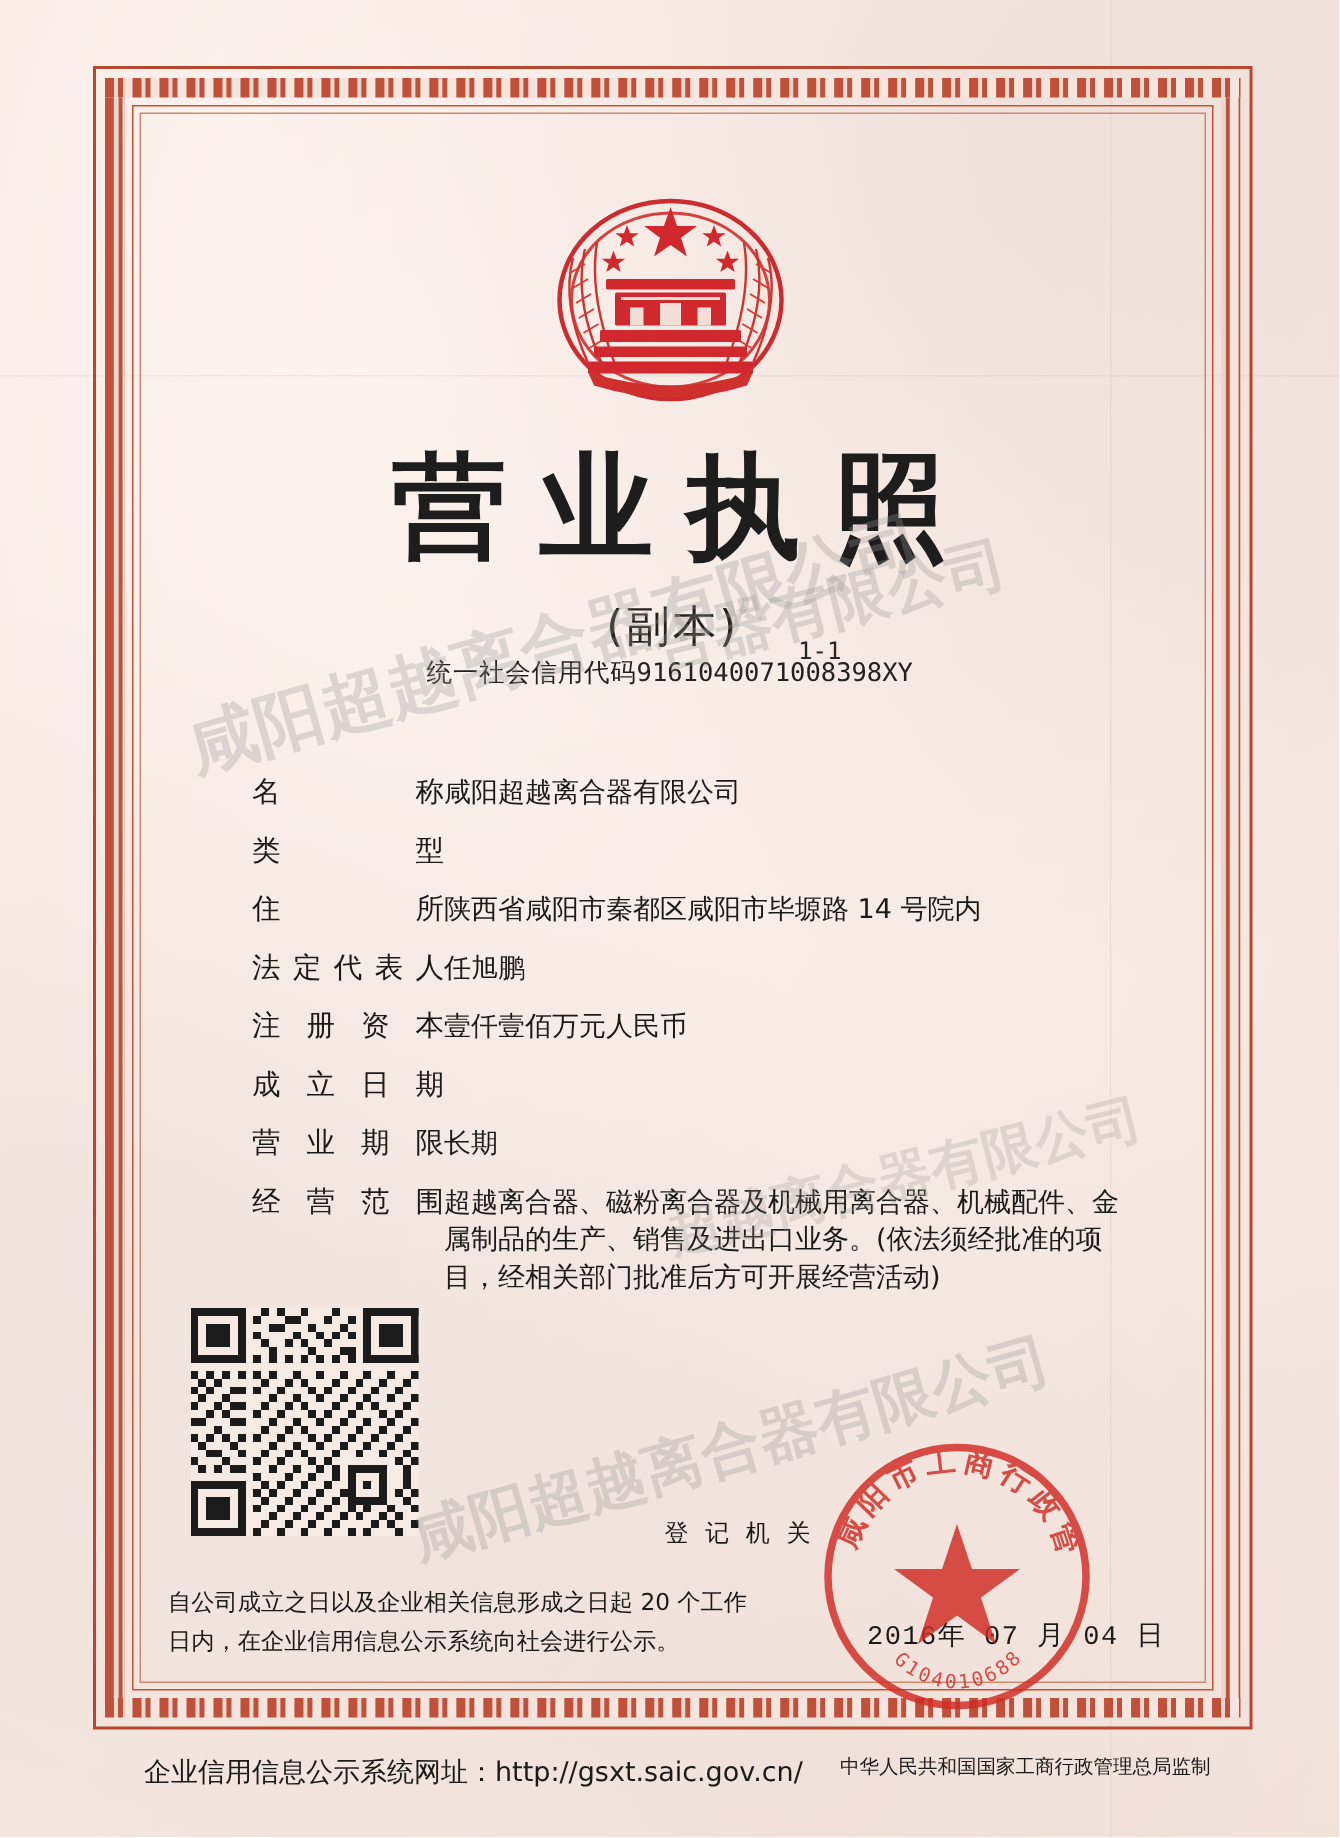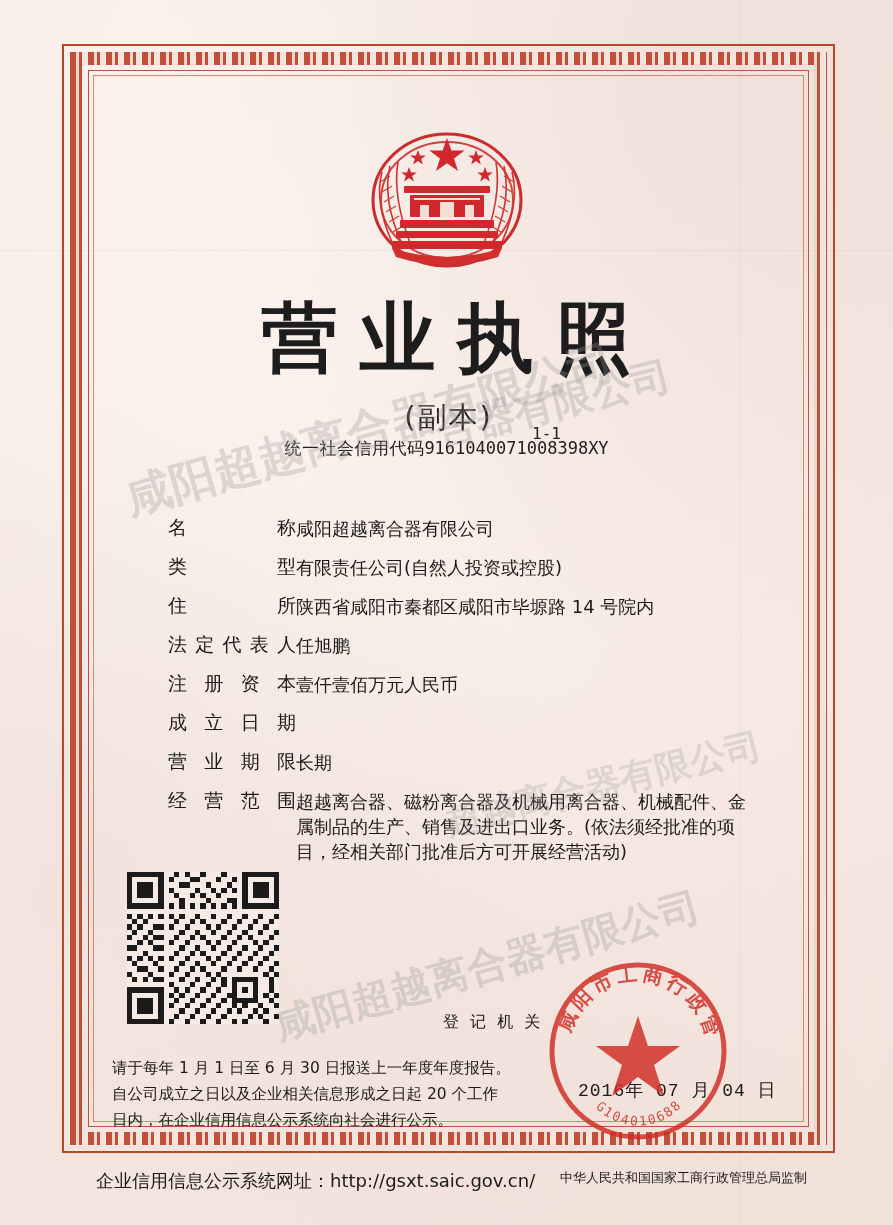--- a/index.html
+++ b/index.html
@@ -360,21 +360,20 @@
           <span>称</span>
         </div>
       <div class="value">咸阳超越离合器有限公司</div>
     </div>
 
     <div class="row">
       <div class="label">
           <span>类</span>
           <span>型</span>
         </div>
-      <div class="value">有限责任公司(自然人投资或控股)</div>
     </div>
 
     <div class="row">
       <div class="label">
           <span>住</span>
           <span>所</span>
         </div>
       <div class="value">陕西省咸阳市秦都区咸阳市毕塬路 14 号院内</div>
     </div>
 
@@ -692,21 +691,20 @@
       <text font-family="'DejaVu Sans', sans-serif" font-size="20" font-weight="bold" fill="#d02b24" letter-spacing="4">
         <textPath href="#sealArc" startOffset="8%">咸阳市工商行政管理局</textPath>
       </text>
       <text font-family="'DejaVu Sans Mono', monospace" font-size="13" fill="#d02b24" letter-spacing="2">
         <textPath href="#sealArcBottom" startOffset="17%">G104010688</textPath>
       </text>
     </svg>
   </div>
 
   <div class="notice">
-    <div>请于每年 1 月 1 日至 6 月 30 日报送上一年度年度报告。</div>
     <div>自公司成立之日以及企业相关信息形成之日起 20 个工作</div>
     <div>日内，在企业信用信息公示系统向社会进行公示。</div>
   </div>
 
   <div class="foot-left">企业信用信息公示系统网址：http://gsxt.saic.gov.cn/</div>
   <div class="foot-right">中华人民共和国国家工商行政管理总局监制</div>
 
   <div class="watermark wm4">合器有限公司</div>
   <div class="watermark wm1">咸阳超越离合器有限公司</div>
   <div class="watermark wm3">超越离合器有限公司</div>

